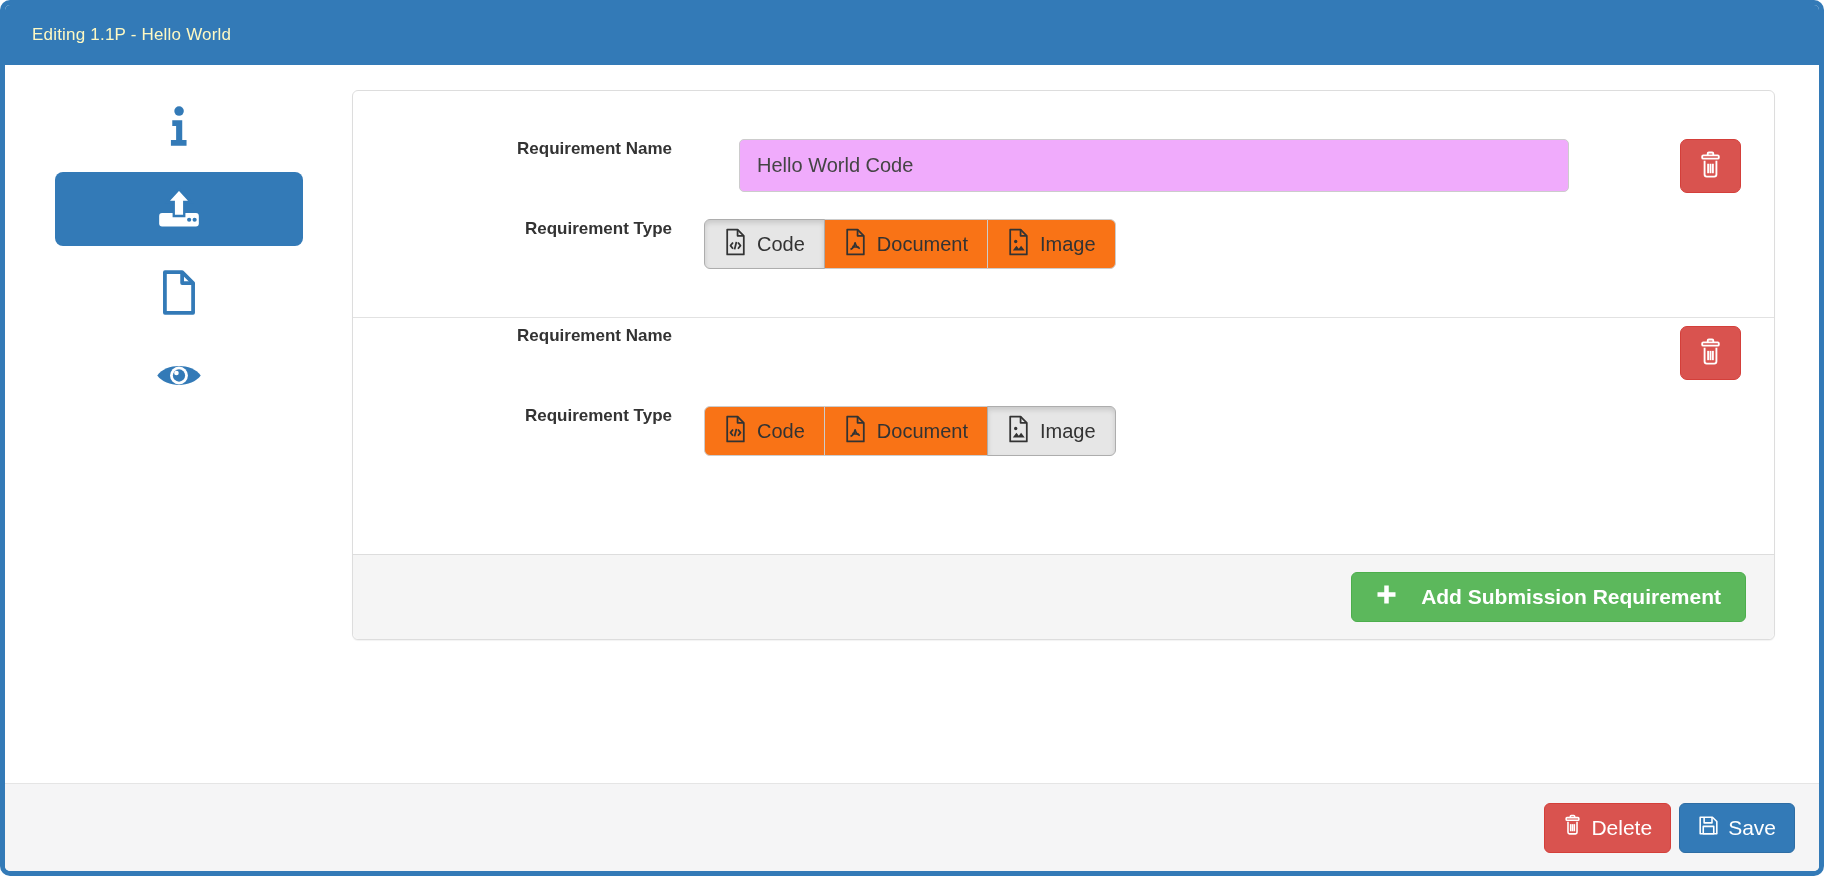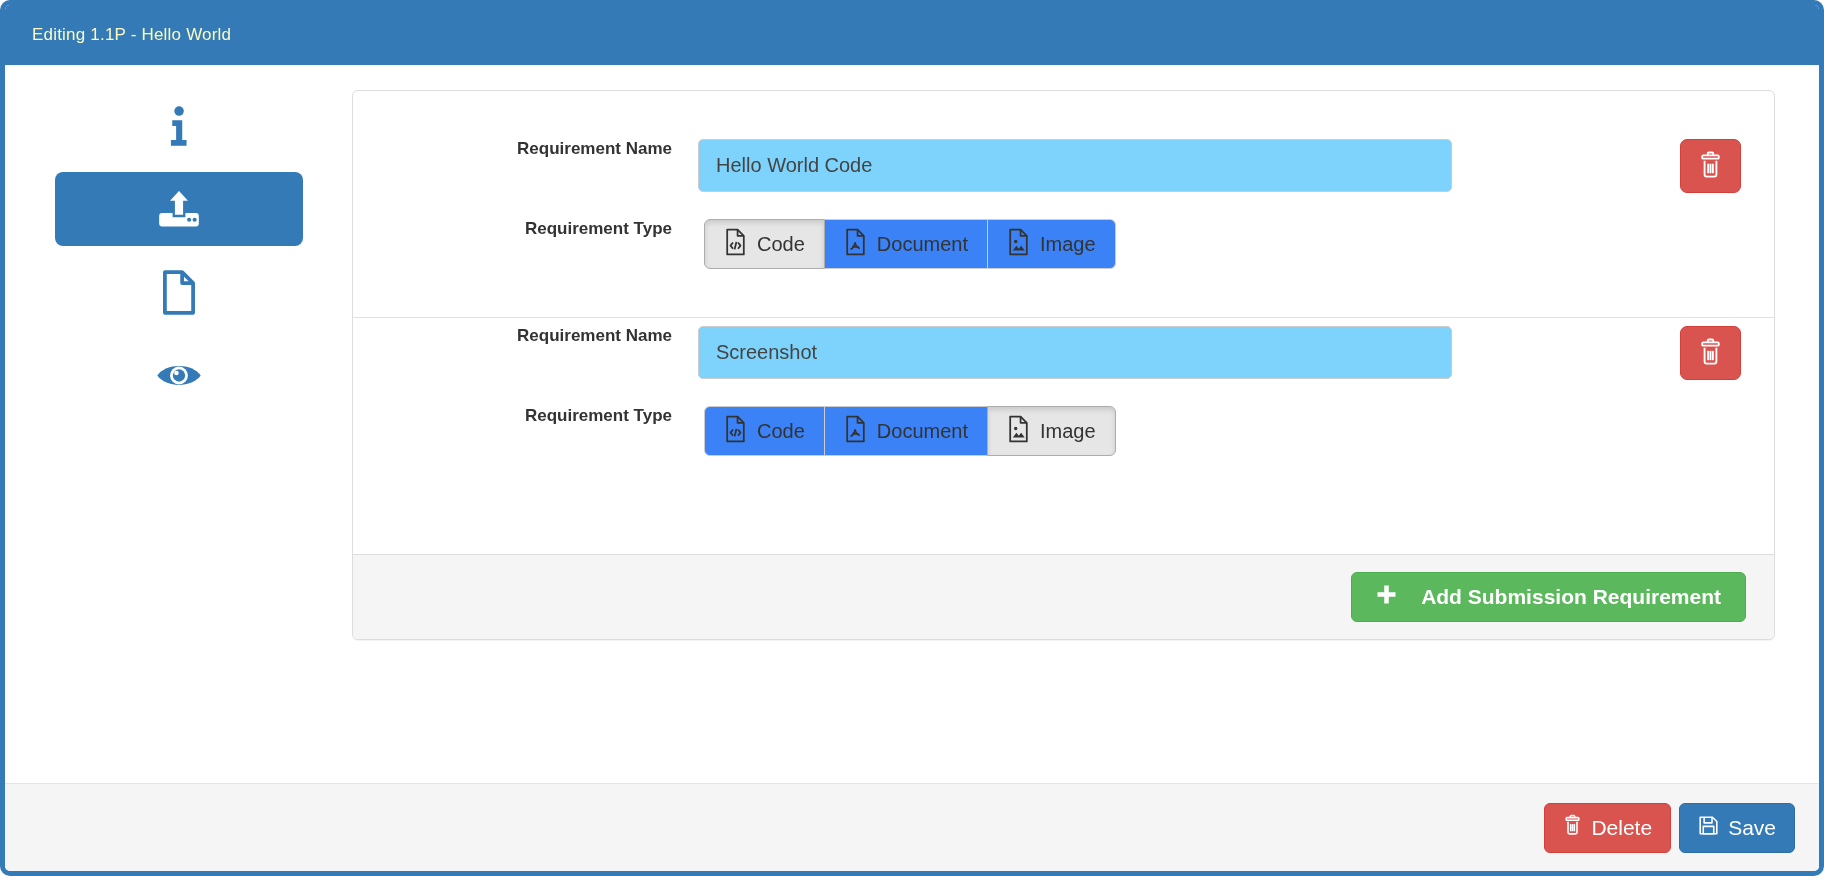--- a/index.html
+++ b/index.html
@@ -57,37 +57,37 @@
   .req-block + .req-block { border-top: 1px solid #e2e2e2; padding-top: 8px; }
   .req-block:last-child { padding-bottom: 98px; }
   .req-row { display: flex; align-items: flex-start; }
   .req-row.name-row { margin-bottom: 26px; }
   .req-label {
     width: 345px; flex: 0 0 345px;
     text-align: right; padding-right: 26px;
     font-weight: bold; font-size: 17px; color: #333;
   }
   .req-input {
-    width: 754px; height: 53px;
+    width: 830px; height: 53px;
     border: 1px solid #ccc; border-radius: 5px;
     padding: 0 17px; font-size: 20px; color: #444;
     font-family: "Liberation Sans", sans-serif;
-    outline: none; background: #7dd3fc;
+    outline: none; background: #f0abfc; margin-left: 41px;
   }
   .trash-btn {
     margin-left: auto; margin-right: 33px;
     width: 61px; height: 54px;
     background: #d9534f; border: 1px solid #d43f3a; border-radius: 7px;
     display: flex; align-items: center; justify-content: center;
     cursor: pointer;
   }
   .btn-group { display: inline-flex; margin-left: 6px; }
   .type-btn {
     height: 50px; padding: 0 19px;
-    background: #3b82f6; border: 1px solid #ccc;
+    background: #f97316; border: 1px solid #ccc;
     display: flex; align-items: center; gap: 10px;
     font-size: 20px; color: #333;
     font-family: "Liberation Sans", sans-serif;
     cursor: pointer; position: relative;
   }
   .type-btn + .type-btn { margin-left: -1px; }
   .type-btn:first-child { border-radius: 6px 0 0 6px; }
   .type-btn:last-child { border-radius: 0 6px 6px 0; }
   .type-btn.active {
     background: #e6e6e6; border-color: #adadad; z-index: 2;
@@ -235,21 +235,20 @@
                   </span>
                   <span>Image</span>
                 </button>
               </div>
             </div>
           </section>
 
           <section class="req-block">
             <div class="req-row name-row">
               <label class="req-label">Requirement Name</label>
-              <input class="req-input" value="Screenshot" style="">
               <button class="trash-btn">
                 <span>
                   <svg width="25" height="28" viewBox="0 0 24 27" fill="none" stroke="#fff" stroke-width="1.8" stroke-linejoin="round">
                     <path d="M9.3 4 V2.6 a1.1 1.1 0 0 1 1.1-1.1 h3.2 a1.1 1.1 0 0 1 1.1 1.1 V4"></path>
                     <rect x="4" y="4.2" width="16" height="3.2" rx="1"></rect>
                     <path d="M6.3 9.5 v13.2 a2 2 0 0 0 2 2 h7.4 a2 2 0 0 0 2-2 V9.5"></path>
                     <path d="M9.7 12.4 v9"></path>
                       <path d="M12 12.4 v9"></path>
                       <path d="M14.3 12.4 v9"></path>
                   </svg>

